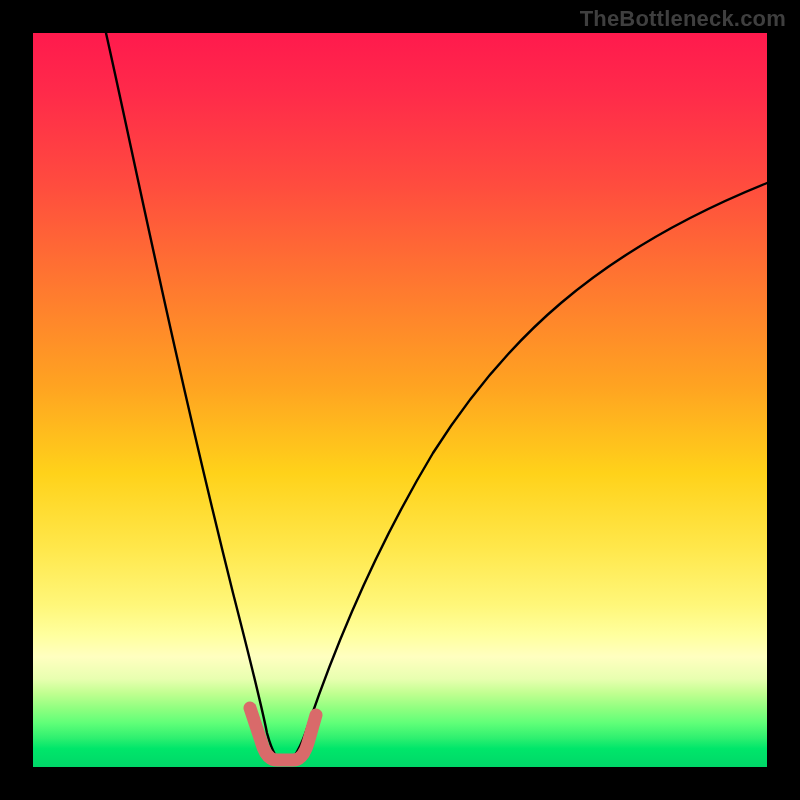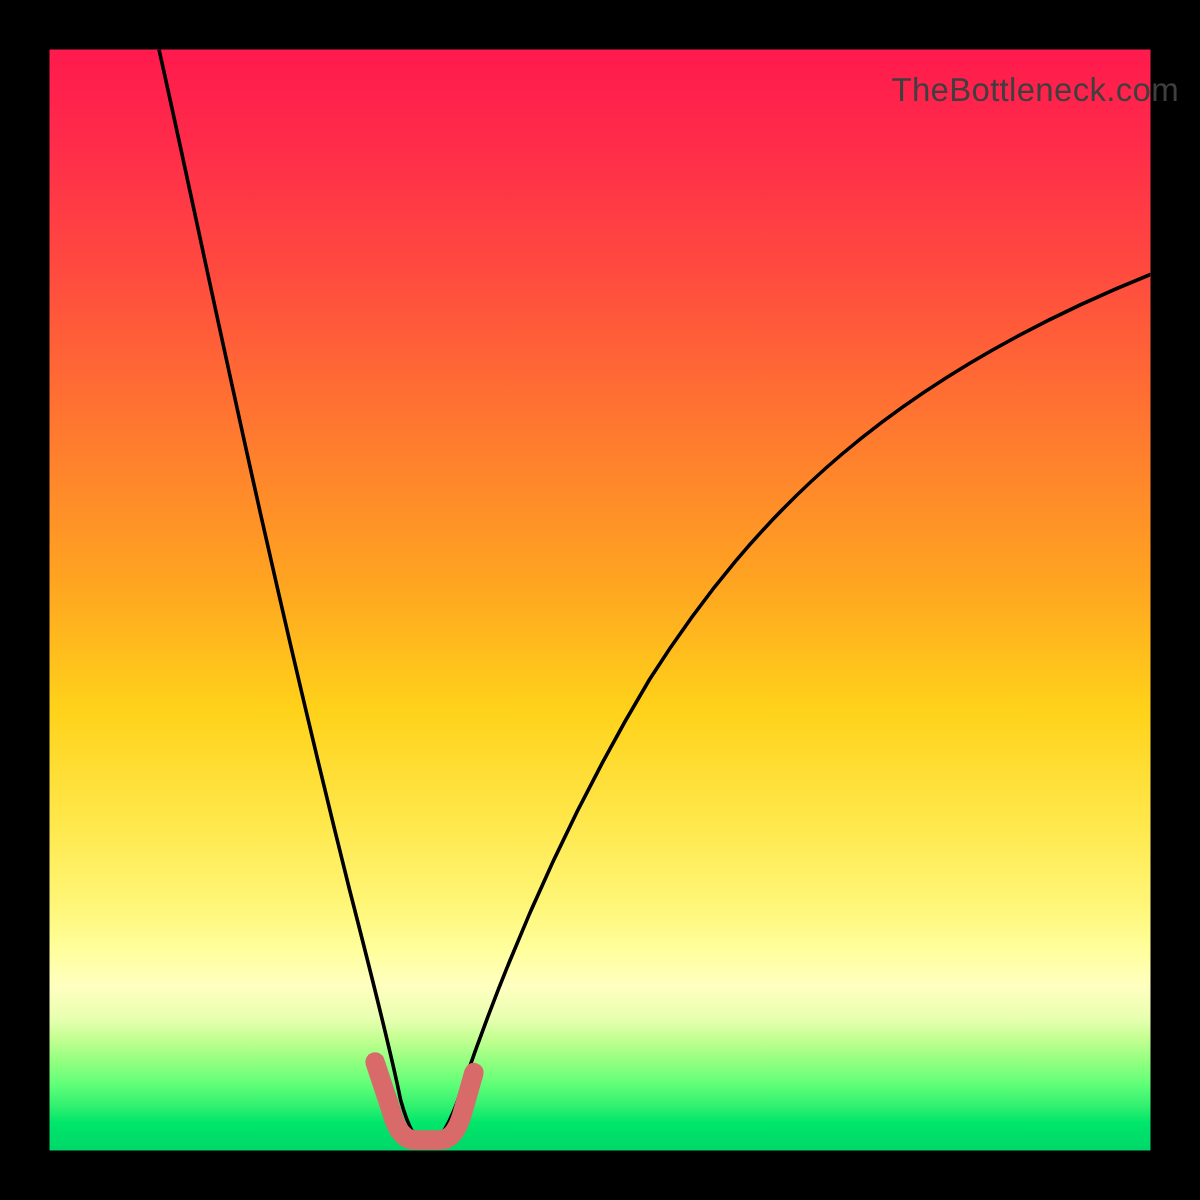--- a/index.html
+++ b/index.html
@@ -45,23 +45,22 @@
       #00e66a 97.5%,
       #00d768 100%
     );
   }
   .watermark {
     position: absolute;
     top: 6px;
     right: 14px;
     color: #3f3f3f;
     font-size: 22px;
-    font-weight: 400;
+    font-weight: 700;
     letter-spacing: 0.2px;
-    margin-top: 41px;
   }
   svg.curve {
     position: absolute;
     left: 0;
     top: 0;
     width: 734px;
     height: 734px;
   }
 </style>
 </head>

